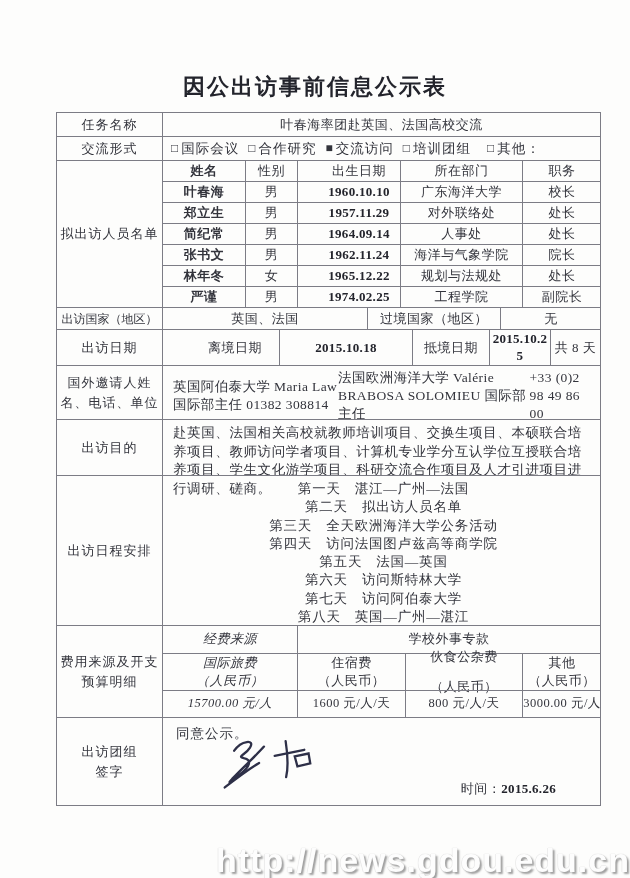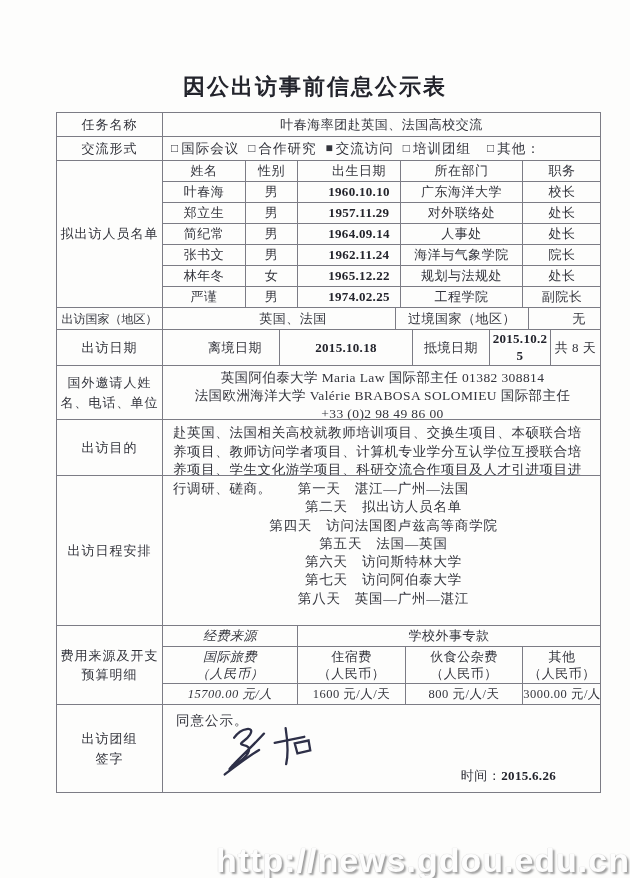--- a/index.html
+++ b/index.html
@@ -35,35 +35,35 @@
   .content{flex:1;display:flex;flex-direction:column;min-width:0;}
   .irow{display:flex;flex:1;}
   .irow + .irow{border-top:1px solid var(--line);}
   .cell{
     display:flex;align-items:center;justify-content:center;
     font-size:13px;text-align:center;min-width:0;padding:1px 2px;letter-spacing:0.5px;
   }
   .cell + .cell{border-left:1px solid var(--line);}
   .cell.left{justify-content:flex-start;text-align:left;}
   .num{font-weight:600;color:var(--ink-strong);letter-spacing:0.3px;}
-  .h23{height:23px;} .h24{height:24px;} .h26{height:26px;} .h22{height:22px;gap:28px;}
+  .h23{height:23px;} .h24{height:24px;} .h26{height:26px;} .h22{height:22px;}
   .h36{height:36px;gap:28px;} .h54{height:54px;} .h56{height:56px;} .h150{height:150px;}
   .h27{height:27px;} .h37{height:37px;} .h43{height:43px;} .h88{height:88px;}
-  .w82{flex:0 0 82px;} .w52{flex:0 0 52px;} .w103{flex:0 0 103px;padding-left:22px;}
+  .w82{flex:0 0 82px;font-weight:bold;} .w52{flex:0 0 52px;} .w103{flex:0 0 103px;padding-left:22px;}
   .w122{flex:0 0 122px;} .w79{flex:0 0 79px;} .w204{flex:0 0 204px;}
   .w133{flex:0 0 133px;} .w101{flex:0 0 101px;} .w88{flex:0 0 88px;}
   .w77{flex:0 0 77px;} .w61{flex:0 0 61px;} .w134{flex:0 0 134px;font-style:italic;}
-  .w108{flex:0 0 108px;} .w117{flex:0 0 117px;} .grow{flex:1;}
+  .w108{flex:0 0 108px;} .w117{flex:0 0 117px;gap:13px;} .grow{flex:1;}
   .checkline{display:flex;align-items:center;padding-left:8px;font-size:13.5px;letter-spacing:1px;}
   .opt{display:flex;align-items:center;margin-right:9px;white-space:nowrap;}
   .opt .box{margin-right:2px;font-size:12px;}
   .opt.gap{margin-left:7px;}
   .wrapnum{word-break:break-all;line-height:1.3;}
   .textblock{padding:4px 8px 4px 10px;font-size:13.5px;line-height:18.6px;text-align:justify;letter-spacing:0.6px;}
-  .linesblock{padding:3px 8px 3px 10px;font-size:13.5px;line-height:18px;display:flex;flex-direction:column;justify-content:center;letter-spacing:0.4px;}
+  .linesblock{padding:3px 8px 3px 10px;font-size:13.5px;line-height:18px;display:flex;flex-direction:row;justify-content:center;letter-spacing:0.4px;}
   .itin{padding:4px 8px 4px 12px;font-size:13.5px;line-height:18.3px;display:flex;flex-direction:column;justify-content:center;letter-spacing:0.8px;}
   .itin .day{margin-right:14px;}
   .feeval{font-size:12.5px;white-space:nowrap;}
   .colname{display:flex;flex-direction:column;align-items:center;line-height:1.35;}
   .sign-cell{position:relative;flex:1;}
   .sign-approve{position:absolute;top:7px;left:13px;font-size:13.5px;letter-spacing:1px;}
   .sign-svg{position:absolute;top:14px;left:50px;transform:rotate(-4deg);}
   .sign-time{position:absolute;right:44px;bottom:7px;font-size:13px;letter-spacing:0.5px;padding-left:8px;}
   .watermark{
     position:absolute;right:0px;bottom:-2px;
@@ -220,20 +220,21 @@
       </div>
   </div>
 
   <div class="band h150">
     <div class="label-col">出访日程安排</div>
     <div class="content">
         <div class="irow">
       <div class="cell grow left itin">
         <div><span class="day">第一天</span><span>湛江—广州—法国</span></div>
         <div><span class="day">第二天</span><span>拟出访人员名单</span></div>
+        <div><span class="day">第三天</span><span>全天欧洲海洋大学公务活动</span></div>
         <div><span class="day">第四天</span><span>访问法国图卢兹高等商学院</span></div>
         <div><span class="day">第五天</span><span>法国—英国</span></div>
         <div><span class="day">第六天</span><span>访问斯特林大学</span></div>
         <div><span class="day">第七天</span><span>访问阿伯泰大学</span></div>
         <div><span class="day">第八天</span><span>英国—广州—湛江</span></div>
       </div>
     </div>
       </div>
   </div>
 

